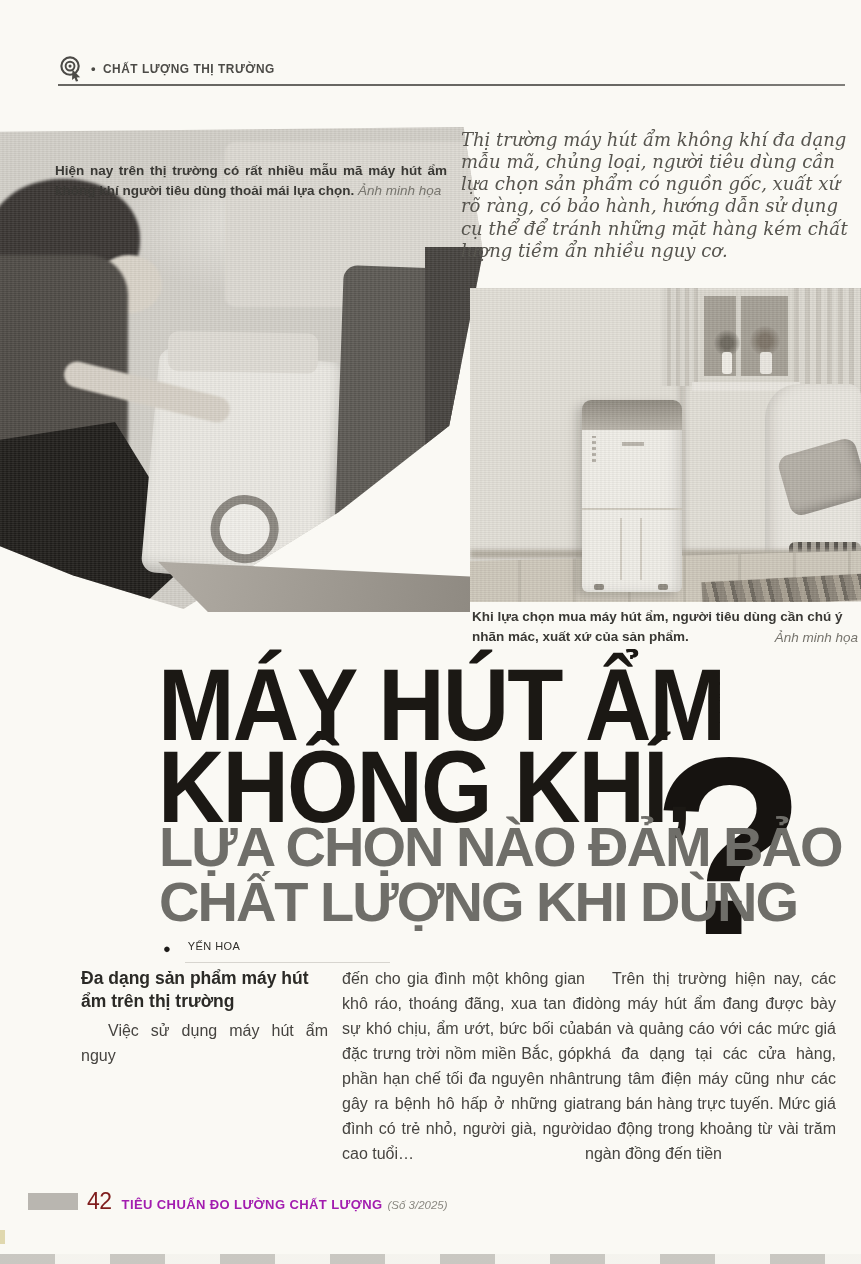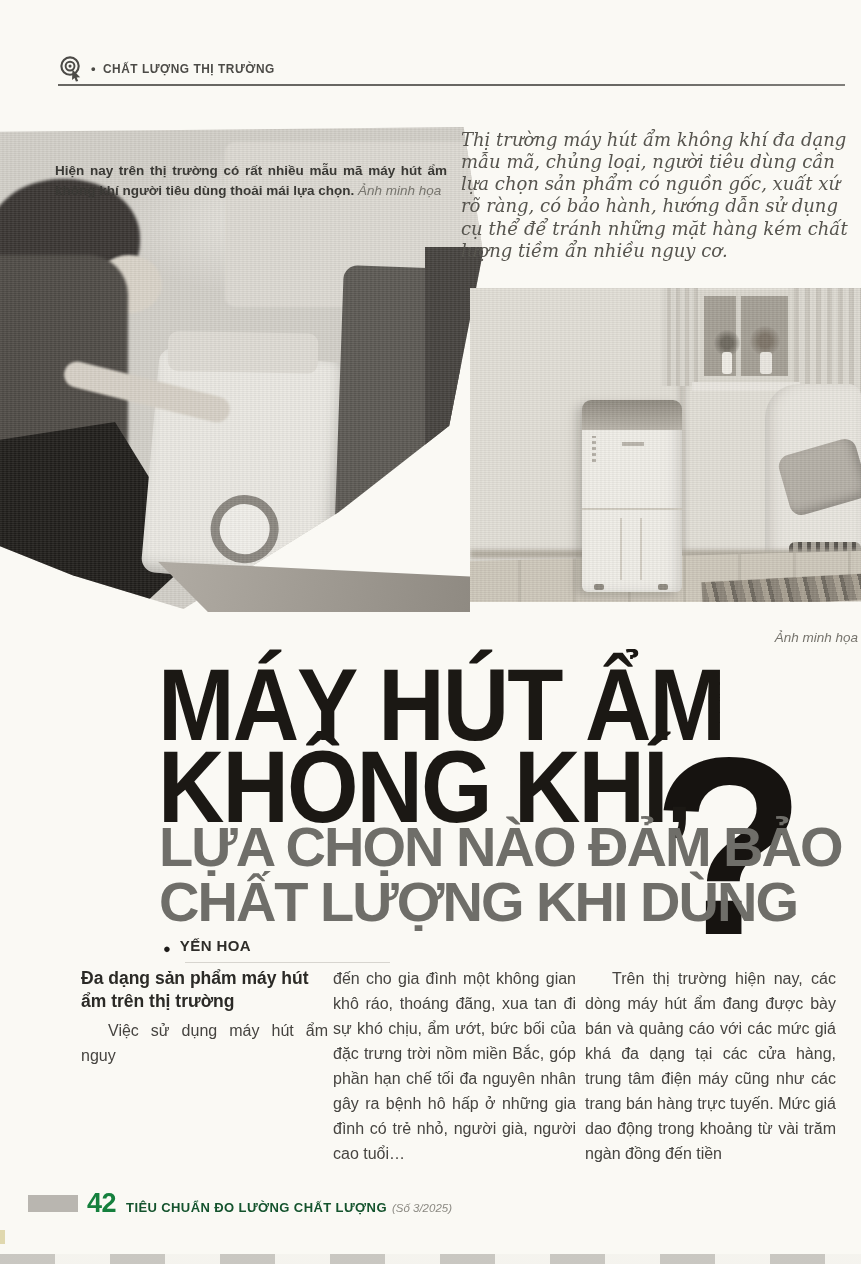--- a/index.html
+++ b/index.html
@@ -128,36 +128,36 @@
     transform:scaleY(1.0);transform-origin:left top;
   }
   .hl3{top:819px;} .hl4{top:874px;}
   .hl-question{
     position:absolute;left:652px;top:744px;z-index:2;color:#161310;
     font-size:252px;font-weight:bold;line-height:.82;
   }
   
   .author{position:absolute;left:163px;top:936px;z-index:3;display:flex;align-items:center;gap:9px;}
   .author-bullet{font-size:13px;color:#1d1b18;line-height:1;padding-top:6px;}
-  .author-name{font-size:15px;font-weight:bold;color:#2e2d29;letter-spacing:.4px;}
+  .author-name{font-size:11px;font-weight:normal;color:#2e2d29;letter-spacing:.4px;margin-left:8px;}
   .author-rule{position:absolute;left:185px;top:962px;width:205px;height:1px;background:#d7d5cf;}
   
   .col{position:absolute;top:967px;font-size:16px;line-height:1.56;color:#464440;text-align:justify;}
   .col1{left:81px;width:247px;}
-  .col2{left:333px;width:243px;}
+  .col2{left:342px;width:243px;}
   .col3{left:585px;width:251px;}
   .col-heading{font-size:17.5px;font-weight:bold;color:#2b2a26;line-height:1.32;
     margin:0 0 6px 0;text-align:left;}
   .col p{margin:0;}
   .indent{text-indent:27px;}
   
   .footer{position:absolute;left:28px;top:1188px;display:flex;align-items:baseline;}
   .footer-bar{width:50px;height:17px;background:#b9b6b0;align-self:center;margin-right:9px;}
-  .footer-num{font-size:27px;font-weight:bold;color:#15803d;letter-spacing:-.5px;}
-  .footer-journal{font-size:13px;font-weight:bold;color:#14532d;letter-spacing:.4px;margin-left:10px;}
+  .footer-num{font-size:23px;font-weight:normal;color:#7f1d1d;letter-spacing:-.5px;}
+  .footer-journal{font-size:13px;font-weight:bold;color:#a21caf;letter-spacing:.4px;margin-left:10px;}
   .footer-issue{font-size:11.5px;font-style:italic;color:#8b8982;margin-left:5px;}
   
   .scan-bottom{position:absolute;left:0;top:1254px;width:861px;height:10px;z-index:8;
     background:repeating-linear-gradient(90deg,rgba(110,106,99,.35) 0 55px,rgba(205,202,195,.12) 55px 110px);}
   .scan-mark{position:absolute;left:0;top:1230px;width:5px;height:14px;background:#d9d09c;opacity:.8;}
 </style>
 </head>
 <body>
 
 <div class="canvas">
@@ -226,20 +226,21 @@
     <div class="grain"></div>
   </div>
 
   <div class="lead">Thị trường máy hút ẩm không khí đa dạng mẫu mã, chủng loại, người tiêu dùng cần lựa chọn sản phẩm có nguồn gốc, xuất xứ rõ ràng, có bảo hành, hướng dẫn sử dụng cụ thể để tránh những mặt hàng kém chất lượng tiềm ẩn nhiều nguy cơ.</div>
 
   <div class="caption-left">
     <span>Hiện nay trên thị trường có rất nhiều mẫu mã máy hút ẩm không khí người tiêu dùng thoải mái lựa chọn.</span>
     <span class="caption-credit">Ảnh minh họa</span>
   </div>
   <div class="caption-right">
+    <span>Khi lựa chọn mua máy hút ẩm, người tiêu dùng cần chú ý nhãn mác, xuất xứ của sản phẩm.</span>
     <span class="caption-credit">Ảnh minh họa</span>
   </div>
 
   <div class="hl-black hl1">MÁY HÚT ẨM</div>
   <div class="hl-black hl2">KHÔNG KHÍ,</div>
   <div class="hl-question">?</div>
   <div class="hl-gray hl3">LỰA CHỌN NÀO ĐẢM BẢO</div>
   <div class="hl-gray hl4">CHẤT LƯỢNG KHI DÙNG</div>
 
   <div class="author">

